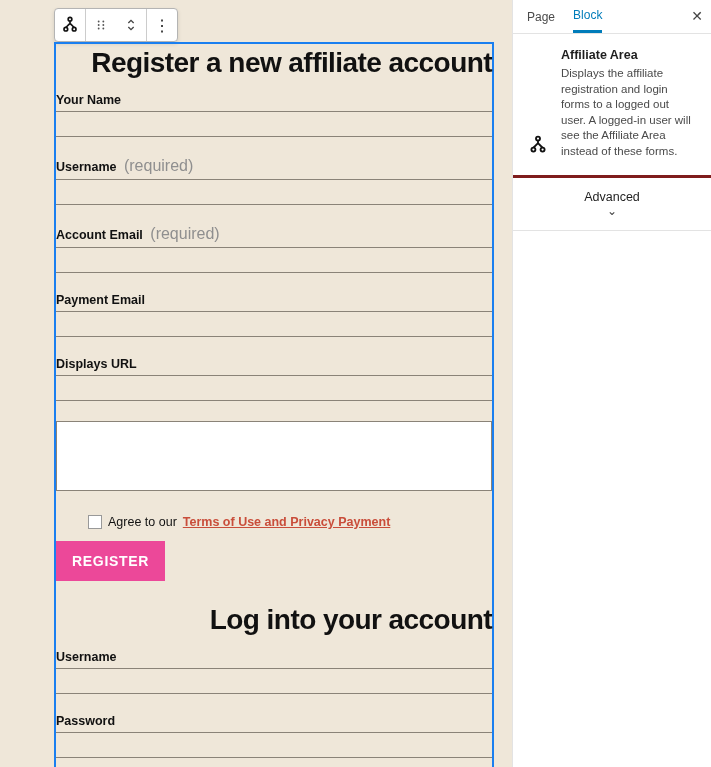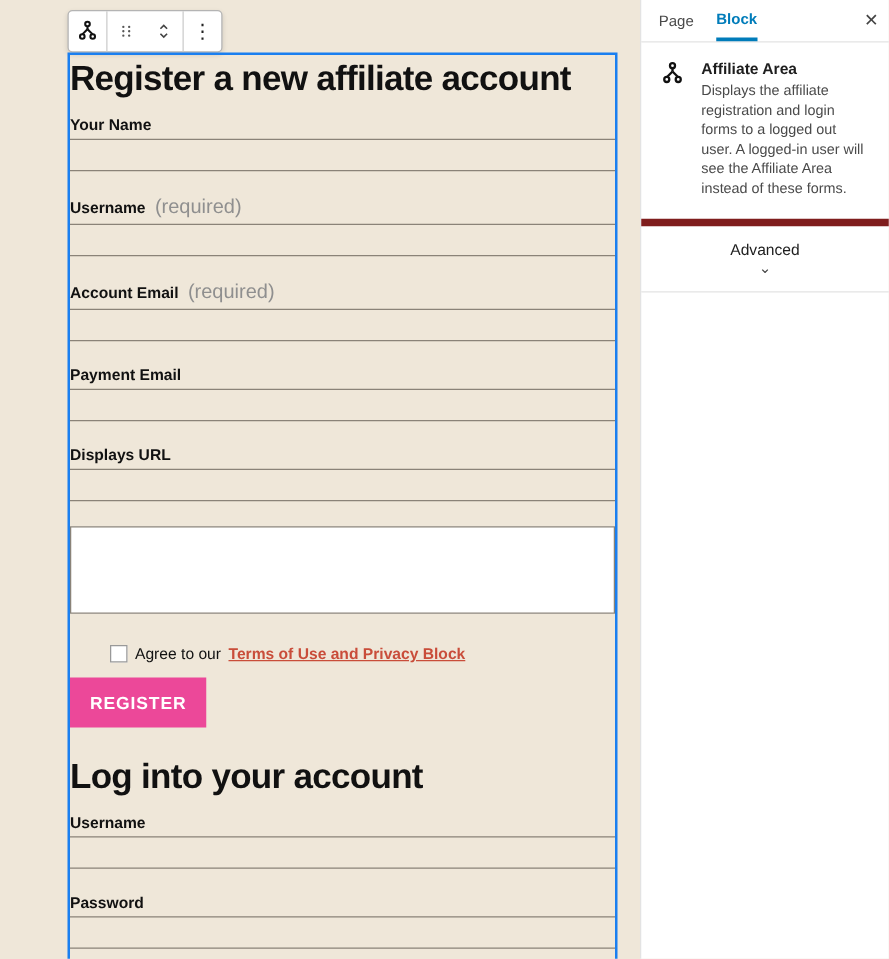--- a/index.html
+++ b/index.html
@@ -28,20 +28,21 @@
     margin-top: 34px;
     padding: 0 0 10px 0;
     position: relative;
   }
 
   h2.form-heading {
     font-family: Arial, Helvetica, sans-serif;
     font-weight: 800; letter-spacing: -0.02em;
     font-size: 28px; line-height: 1.1;
     margin: 4px 0 14px 0;
+    text-align: right;
   }
 
   .field { margin: 0 0 20px 0; }
   .field label {
     display: block; font-size: 12.5px; font-weight: 600;
     margin-bottom: 4px;
   }
   .field label .req { color: #8f8f8f; font-weight: 400; font-size: 16px; margin-left: 4px; }
   .field input[type=text],
   .field input[type=password] {
@@ -71,26 +72,27 @@
     width: 199px; height: 767px; background: #fff;
     border-left: 1px solid #e3e3e3; position: relative;
     font-size: 12px; color: #1e1e1e;
   }
   .sb-tabs {
     display: flex; align-items: center; height: 34px;
     border-bottom: 1px solid #e3e3e3; padding: 0 6px 0 14px;
     position: relative;
   }
   .sb-tab { margin-right: 18px; padding-bottom: 8px; padding-top: 8px; color: #4a4a4a; }
-  .sb-tab.active { color: #007cba; border-bottom: 3px solid #007cba; font-weight: 700; }
+  .sb-tab.active { color: #007cba; border-bottom: 3px solid #007cba; font-weight: 400; }
   .sb-close { position: absolute; right: 8px; top: 8px; color: #444; font-size: 14px; }
 
   .sb-block {
     display: flex; gap: 10px; padding: 14px 14px 16px 14px;
-    border-bottom: 6px solid #7f1d1d;
+    border-bottom: 3px solid #7f1d1d;
+    align-items: flex-end;
   }
   .sb-block .blk-icon { flex: 0 0 24px; }
   .sb-block .blk-icon svg { width: 22px; height: 22px; }
   .sb-block .blk-title { font-weight: 600; font-size: 12.5px; margin-bottom: 4px; }
   .sb-block .blk-desc { font-size: 11.5px; line-height: 1.35; color: #4a4a4a; }
 
   .sb-panel {
     display: flex; align-items: center; justify-content: center;
     padding: 12px 14px; font-size: 12.5px; color: #1e1e1e;
     border-bottom: 1px solid #e3e3e3;
@@ -179,21 +181,21 @@
       <input type="text" style="">
     </div>
 
     <div class="field">
       <textarea style=""></textarea>
     </div>
 
     <div class="checkbox-row">
       <input type="checkbox" style="">
       <span>Agree to our</span>
-      <a href="#" class="link">Terms of Use and Privacy Block</a>
+      <a href="#" class="link">Terms of Use and Privacy Payment</a>
     </div>
 
     <button class="btn">REGISTER</button>
 
     
     <div class="login-section">
       <h2 class="form-heading">Log into your account</h2>
 
       <div class="field">
         <label>Username</label>

